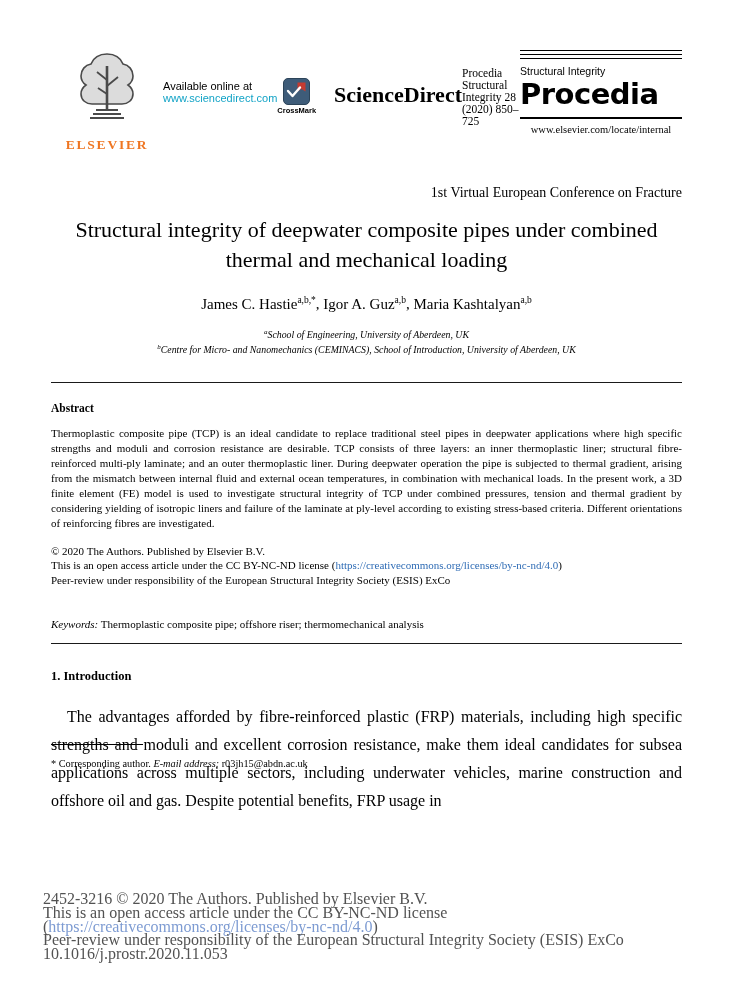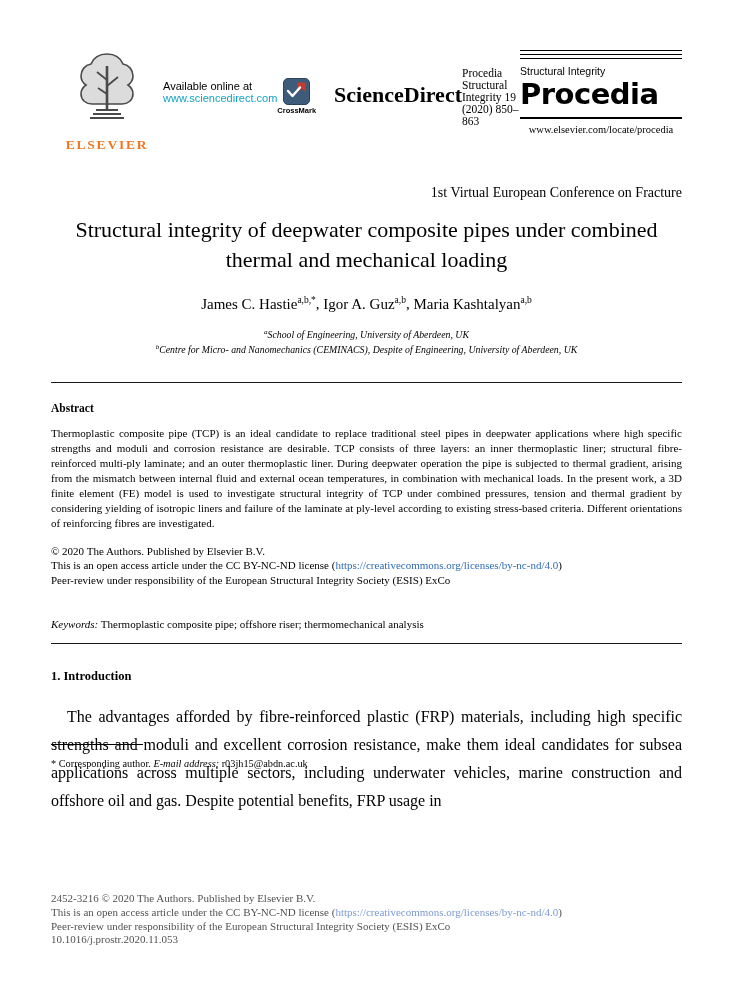--- a/index.html
+++ b/index.html
@@ -60,21 +60,21 @@
   .section-heading{font-weight:bold;font-size:12.5px;margin-top:25px}
   .section-para{font-size:16px;line-height:28px;text-align:justify;text-indent:16px;margin-top:19px}
 
   
   .footnote{position:absolute;left:51px;top:744px;width:631px}
   .footnote-rule{width:92px;border-top:1px solid #000;height:0}
   .footnote-text{font-size:10.3px;margin-top:13px}
   .em{font-style:italic}
 
   
-  .footer{position:absolute;left:51px;top:892px;width:631px;font-size:11px;line-height:13.8px;color:var(--footer-gray)}
+  .footer{position:absolute;left:43px;top:892px;width:631px;font-size:16px;line-height:13.8px;color:var(--footer-gray)}
   .footer a{color:var(--footer-link)}
 </style>
 </head>
 <body>
 
 <div class="page">
 
   <header class="masthead">
 
     <div class="col-elsevier">
@@ -93,46 +93,46 @@
         <div class="crossmark">
           <svg width="27" height="27" viewBox="0 0 27 27">
             <rect x="0.5" y="0.5" width="26" height="26" rx="4.5" fill="#3E5C79" stroke="#2C4459"></rect>
             <path d="M14.5 4.5 h8 v9 l-4 -2.6 -4 2.6 z" fill="#C43B31"></path>
             <path d="M5 13 l4.5 5 L17 9.5" fill="none" stroke="#FFFFFF" stroke-width="2.4" stroke-linecap="round" stroke-linejoin="round"></path>
           </svg>
           <div class="crossmark-label">CrossMark</div>
         </div>
         <div class="sd-wordmark">ScienceDirect</div>
       </div>
-      <div class="journal-citation">Procedia Structural Integrity 19 (2020) 850–863</div>
+      <div class="journal-citation">Procedia Structural Integrity 28 (2020) 850–725</div>
     </div>
 
     <div class="col-procedia">
       <div class="cover-lines">
         <div class="cover-line"></div>
         <div class="cover-line"></div>
         <div class="cover-line"></div>
       </div>
       <div class="series-label">Structural Integrity</div>
       <div class="cover-title">Procedia</div>
       <div class="cover-rule"></div>
-      <div class="procedia-url">www.elsevier.com/locate/procedia</div>
+      <div class="procedia-url">www.elsevier.com/locate/internal</div>
     </div>
 
   </header>
 
   <div class="conference">1st Virtual European Conference on Fracture</div>
 
   <h1 class="paper-title">Structural integrity of deepwater composite pipes under combined thermal and mechanical loading</h1>
 
   <div class="authors"><span>James C. Hastie</span><sup>a,b,*</sup><span>, </span><span>Igor A. Guz</span><sup>a,b</sup><span>, </span><span>Maria Kashtalyan</span><sup>a,b</sup></div>
 
   <div class="affiliations">
     <div><sup>a</sup><span>School of Engineering, University of Aberdeen, UK</span></div>
-    <div><sup>b</sup><span>Centre for Micro- and Nanomechanics (CEMINACS), Despite of Engineering, University of Aberdeen, UK</span></div>
+    <div><sup>b</sup><span>Centre for Micro- and Nanomechanics (CEMINACS), School of Introduction, University of Aberdeen, UK</span></div>
   </div>
 
   <div class="divider"></div>
 
   <div class="abstract-heading">Abstract</div>
   <p class="abstract-body">Thermoplastic composite pipe (TCP) is an ideal candidate to replace traditional steel pipes in deepwater applications where high specific strengths and moduli and corrosion resistance are desirable. TCP consists of three layers: an inner thermoplastic liner; structural fibre-reinforced multi-ply laminate; and an outer thermoplastic liner. During deepwater operation the pipe is subjected to thermal gradient, arising from the mismatch between internal fluid and external ocean temperatures, in combination with mechanical loads. In the present work, a 3D finite element (FE) model is used to investigate structural integrity of TCP under combined pressures, tension and thermal gradient by considering yielding of isotropic liners and failure of the laminate at ply-level according to existing stress-based criteria. Different orientations of reinforcing fibres are investigated.</p>
 
   <div class="copyright">
     <div>© 2020 The Authors. Published by Elsevier B.V.</div>
     <div><span>This is an open access article under the CC BY-NC-ND license (</span><a>https://creativecommons.org/licenses/by-nc-nd/4.0</a><span>)</span></div>

